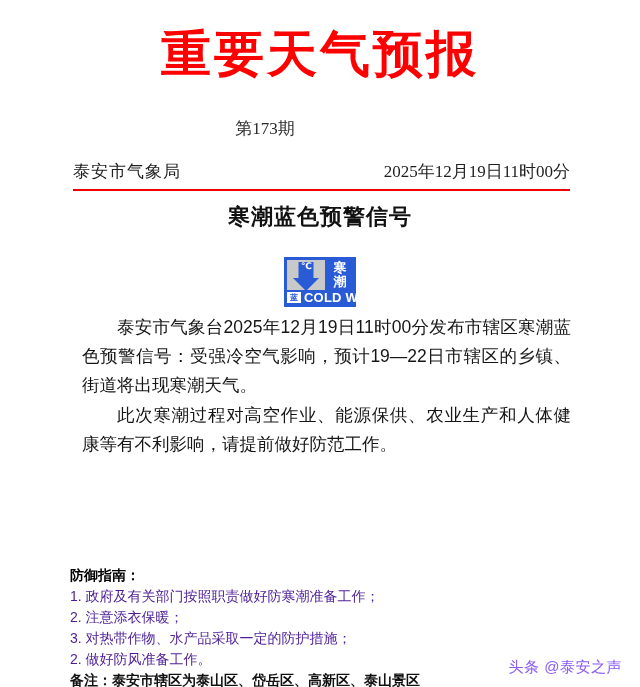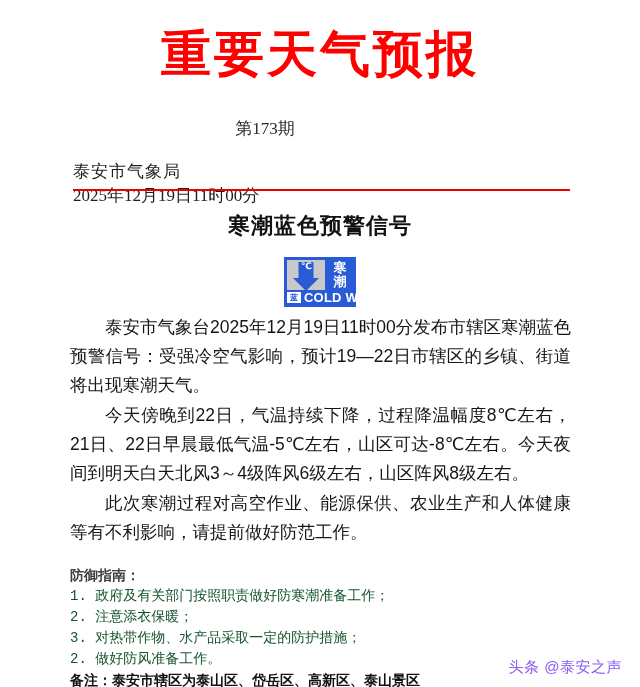--- a/index.html
+++ b/index.html
@@ -58,38 +58,37 @@
     left: 73px;
     width: 497px;
     height: 26px;
     display: flex;
     align-items: baseline;
     justify-content: space-between;
     font-family: "Liberation Serif", "DejaVu Serif", serif;
     font-size: 17px;
     line-height: 24px;
     color: #1f1f1f;
-    flex-direction: column;
   }
   .header-row .org { letter-spacing: 1px; }
   .header-row .datetime { letter-spacing: 0px; }
 
   .red-rule {
     position: absolute;
     top: 189px;
     left: 73px;
     width: 497px;
     height: 2px;
     background: #ee0000;
   }
 
   
   .signal-heading {
     position: absolute;
-    top: 212px;
+    top: 203px;
     left: 0;
     width: 640px;
     text-align: center;
     font-family: "Liberation Serif", "DejaVu Serif", serif;
     font-weight: bold;
     font-size: 22px;
     line-height: 28px;
     letter-spacing: 1px;
     color: #111111;
   }
@@ -211,42 +210,42 @@
     width: 501px;
   }
   .para {
     font-family: "Liberation Sans", "DejaVu Sans", sans-serif;
     font-size: 17.5px;
     line-height: 29px;
     color: #161616;
     text-align: justify;
     text-justify: inter-ideograph;
     text-indent: 35px;
-    margin: 0 0 1px 0;
+    margin: 0 0 1px 12px;
   }
 
   
   .guidelines {
     position: absolute;
     top: 565px;
     left: 70px;
     width: 501px;
   }
   .guide-title {
     font-family: "Liberation Sans", "DejaVu Sans", sans-serif;
     font-size: 14px;
     line-height: 21px;
     font-weight: bold;
-    color: #404040;
+    color: #000000;
   }
   .guide-item {
-    font-family: Liberation Mono, monospace;
+    font-family: Liberation Sans, sans-serif;
     font-size: 14px;
     line-height: 21px;
-    color: #14532d;
+    color: #4c1d95;
     white-space: nowrap;
   }
   .guide-note {
     font-family: "Liberation Sans", "DejaVu Sans", sans-serif;
     font-size: 14px;
     line-height: 21px;
     font-weight: bold;
     color: #111111;
     white-space: nowrap;
   }
@@ -297,21 +296,20 @@
       </div>
       <div class="cw-bottom">
         <div class="cw-level">蓝</div>
         <div class="cw-en">COLD WAVE</div>
       </div>
     </div>
   </div>
 
   <div class="body-copy">
     <p class="para">泰安市气象台2025年12月19日11时00分发布市辖区寒潮蓝色预警信号：受强冷空气影响，预计19—22日市辖区的乡镇、街道将出现寒潮天气。</p>
-    <p class="para">今天傍晚到22日，气温持续下降，过程降温幅度8℃左右，21日、22日早晨最低气温-5℃左右，山区可达-8℃左右。今天夜间到明天白天北风3～4级阵风6级左右，山区阵风8级左右。</p>
     <p class="para">此次寒潮过程对高空作业、能源保供、农业生产和人体健康等有不利影响，请提前做好防范工作。</p>
   </div>
 
   <div class="guidelines">
     <div class="guide-title">防御指南：</div>
     <div class="guide-item">1. 政府及有关部门按照职责做好防寒潮准备工作；</div>
     <div class="guide-item">2. 注意添衣保暖；</div>
     <div class="guide-item">3. 对热带作物、水产品采取一定的防护措施；</div>
     <div class="guide-item">2. 做好防风准备工作。</div>
     <div class="guide-note">备注：泰安市辖区为泰山区、岱岳区、高新区、泰山景区</div>

